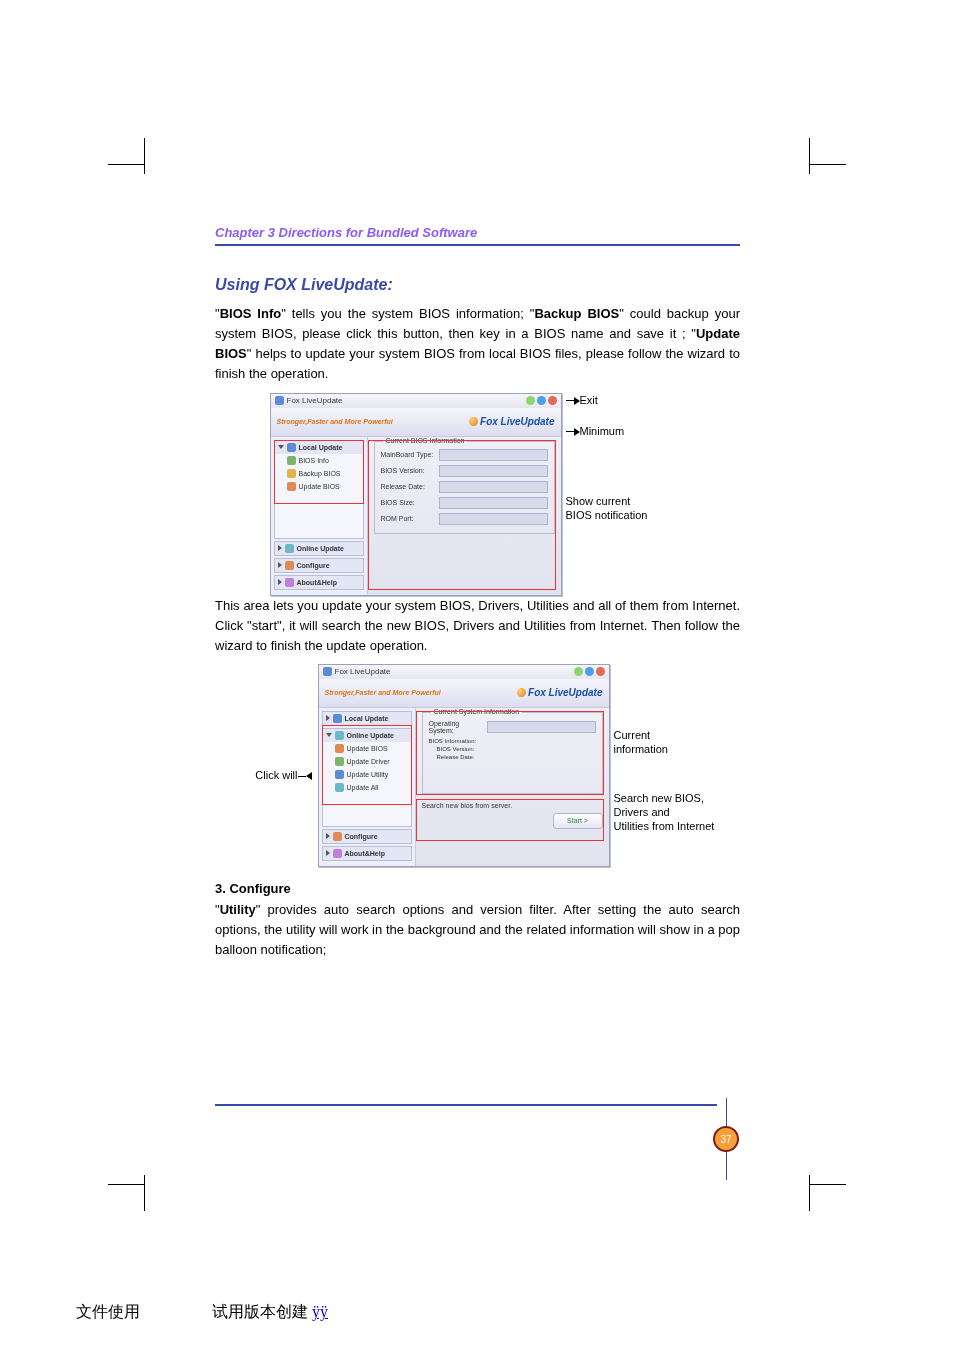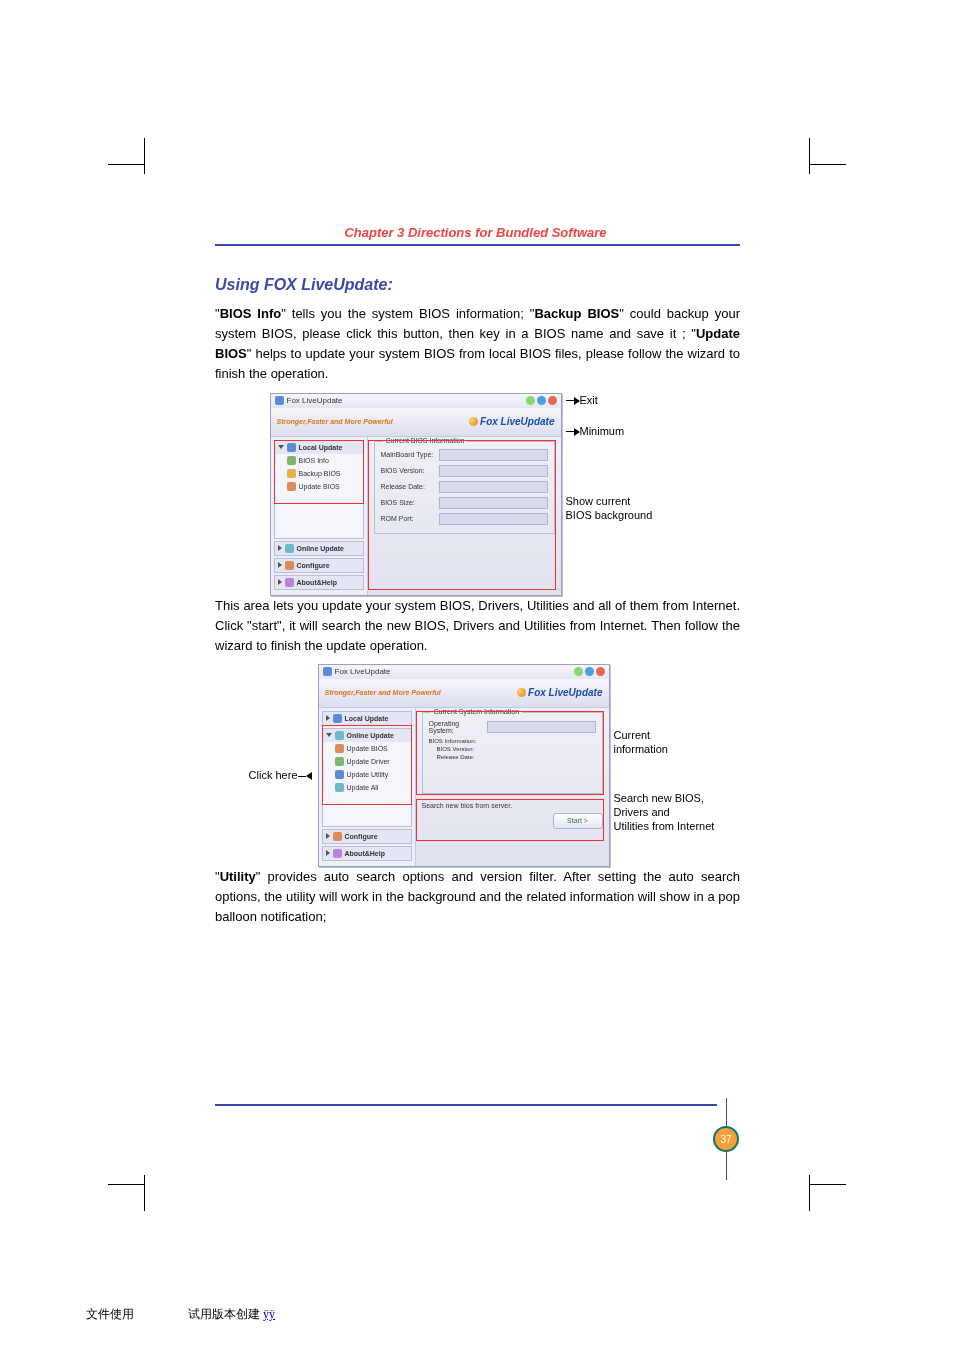--- a/index.html
+++ b/index.html
@@ -28,25 +28,25 @@
   .br-h { bottom: 164px; right: 108px; }
   .br-v { bottom: 138px; right: 144px; }
 
   .content {
     position: absolute;
     left: 215px;
     top: 225px;
     width: 525px;
   }
   .chapter-header {
-    text-align: center;
+    text-align: left;
     font-size: 13px;
     font-weight: bold;
     font-style: italic;
-    color: #ef4444;
+    color: #8b5cf6;
     padding-right: 4px;
   }
   .hr-blue {
     height: 2px;
     background: #3a4aa8;
     margin-top: 4px;
     margin-bottom: 30px;
   }
   .section-title {
     font-size: 16px;
@@ -202,41 +202,40 @@
   .badge-wrap {
     position:absolute;
     right: 213px;
     top: 1098px;
     width: 30px;
     text-align:center;
   }
   .badge-line { width:1px; height:28px; background:#3a4aa8; margin:0 auto; }
   .badge {
     width:22px;height:22px;border-radius:50%;
-    border:2px solid #0f766e;
+    border:2px solid #7f1d1d;
     background:#f8a038;
     color:#fff;
     font-size:10px;
     display:flex;align-items:center;justify-content:center;
     margin:0 auto;
   }
   .hr-blue-bottom {
     position:absolute;
     left:215px; top:1104px;
     width:502px;
     height:2px; background:#3a4aa8;
   }
 
   .footer {
     position:absolute;
     left:76px;
     bottom:26px;
-    font-size:12px;
+    font-size:16px;
     font-family: "SimSun","STSong",serif;
-    margin-left: 10px;
   }
   .footer a { color:#0000cc; text-decoration:underline; }
 </style>
 </head>
 <body>
 
 <div class="page">
 
   <div class="crop h tl-h"></div>
   <div class="crop v tl-v"></div>
@@ -352,30 +351,30 @@
 
         <div class="red-box" style="left:3px; top:46px; width:88px; height:62px;"></div>
         <div class="red-box" style="left:97px; top:46px; width:186px; height:148px;"></div>
       </div>
 
       <div class="anno-col anno-right">
         <div class="anno-item"><span class="arrow-line-h"></span><span class="arrow-r"></span><span>Exit</span></div>
         <div style="height:13px"></div>
         <div class="anno-item"><span class="arrow-line-h"></span><span class="arrow-r"></span><span>Minimum</span></div>
         <div style="height:52px"></div>
-        <div class="anno-item"><span>Show current</span><br><span>BIOS background</span></div>
+        <div class="anno-item"><span>Show current</span><br><span>BIOS notification</span></div>
       </div>
     </div>
 
     <div class="body-text">This area lets you update your system BIOS, Drivers, Utilities and all of them from Internet. Click "start", it will search the new BIOS, Drivers and Utilities from Internet. Then follow the wizard to finish the update operation.</div>
 
     <div class="figure-wrap">
       <div class="anno-col anno-left">
         <div style="height:104px"></div>
-        <div class="anno-item"><span>Click here</span><span class="arrow-line-h"></span><span class="arrow-l"></span></div>
+        <div class="anno-item"><span>Click will</span><span class="arrow-line-h"></span><span class="arrow-l"></span></div>
       </div>
 
       <div class="app-window" style="position:relative;">
         <div class="titlebar">
           <div class="left">
               <span class="mini-icon b"></span>
               <span>Fox LiveUpdate</span>
             </div>
           <div class="tb-btns">
             <div class="tb-btn tb-min"></div>
@@ -464,20 +463,21 @@
       </div>
 
       <div class="anno-col anno-right">
         <div style="height:64px"></div>
         <div class="anno-item"><span>Current</span><br><span>information</span></div>
         <div style="height:30px"></div>
         <div class="anno-item"><span>Search new BIOS,</span><br><span>Drivers and</span><br><span>Utilities from Internet</span></div>
       </div>
     </div>
 
+    <div class="subhead">3. Configure</div>
     <div class="body-text">
       <span>"</span><span class="bold">Utility</span><span>" provides auto search options and version filter. After setting the auto search options, the utility will work in the background and the related information will show in a pop balloon notification;</span>
     </div>
   </div>
 
   <div class="hr-blue-bottom"></div>
   <div class="badge-wrap">
     <div class="badge-line"></div>
     <div class="badge">37</div>
     <div class="badge-line"></div>

